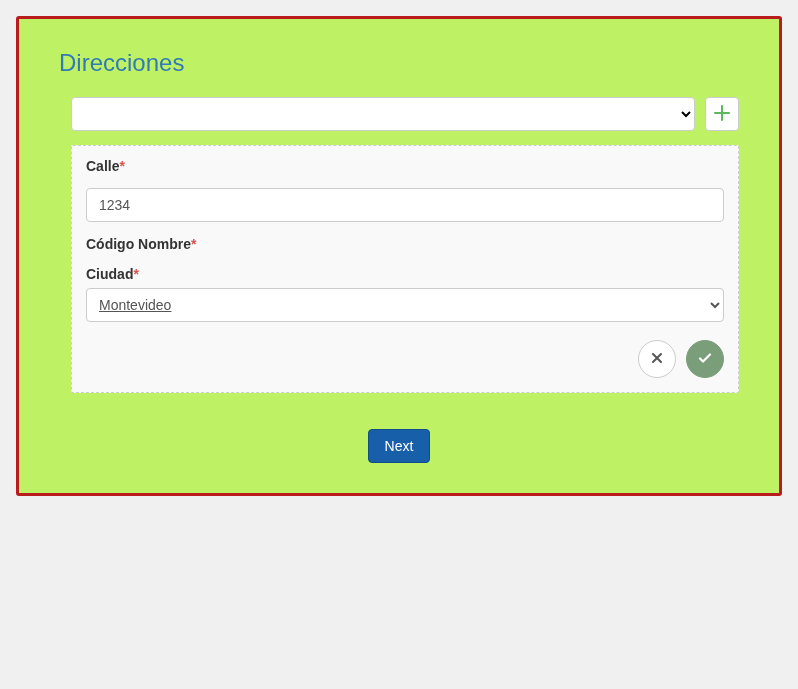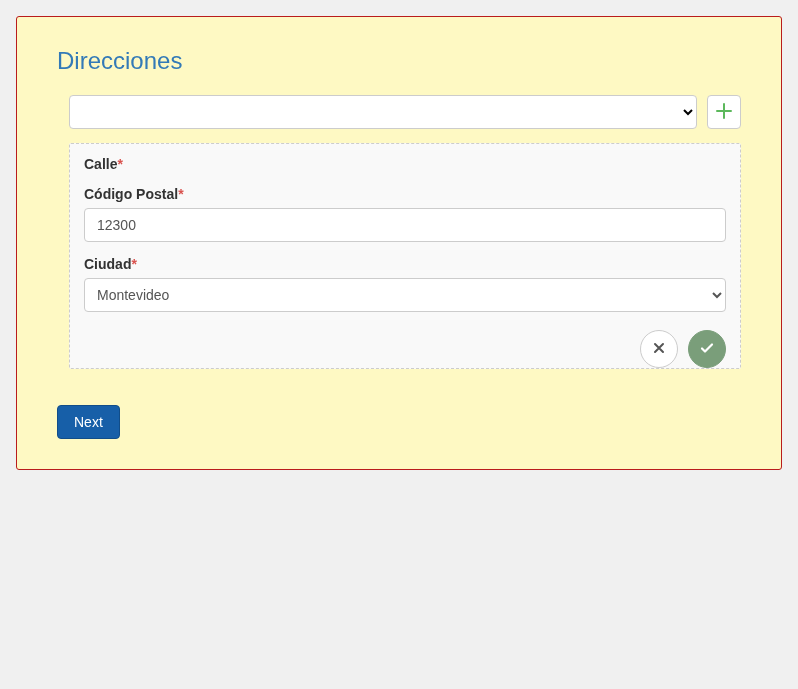--- a/index.html
+++ b/index.html
@@ -6,22 +6,22 @@
       box-sizing: border-box;
       margin: 0;
       padding: 0;
     }
     body {
       font-family: "Helvetica Neue", Helvetica, Arial, sans-serif;
       background: #f0f0f0;
       padding: 16px;
     }
     .panel {
-      background: #fef9c3;
-      border: 1px solid #b91c1c;
+      background: #bef264;
+      border: 3px solid #b91c1c;
       border-radius: 3px;
       padding: 30px 40px 30px 40px;
       width: 766px;
       margin: 0 auto;
     }
     .section-title {
       color: #337ab7;
       font-size: 24px;
       font-weight: 400;
       margin-bottom: 20px;
@@ -53,21 +53,21 @@
       cursor: pointer;
     }
     .add-btn svg {
       width: 16px;
       height: 16px;
     }
     .form-box {
       margin-left: 12px;
       border: 1px dashed #ccc;
       background: #f9f9f9;
-      padding: 12px 14px 0 14px;
+      padding: 12px 14px 14px 14px;
       border-radius: 2px;
     }
     .form-group {
       margin-bottom: 14px;
     }
     .form-group:last-of-type {
       margin-bottom: 0;
     }
     .form-label {
       display: block;
@@ -91,20 +91,21 @@
       background: #fff;
       border: 1px solid #ccc;
       border-radius: 4px;
     }
     .form-control:disabled {
       background: #eee;
       color: #999;
     }
     select.form-control {
       padding: 6px 8px;
+      text-decoration: underline;
     }
     .action-row {
       display: flex;
       justify-content: flex-end;
       gap: 10px;
       margin-top: 18px;
     }
     .circle-btn {
       width: 38px;
       height: 38px;
@@ -117,21 +118,21 @@
     .cancel-btn {
       background: #fff;
       border: 1px solid #ccc;
     }
     .confirm-btn {
       background: #7a9e7a;
       border: 1px solid #7a9e7a;
     }
     .footer-row {
       display: flex;
-      justify-content: flex-start;
+      justify-content: center;
       margin-top: 36px;
     }
     .next-btn {
       background: #175fa8;
       border: 1px solid #114d89;
       color: #fff;
       font-size: 14px;
       padding: 8px 16px;
       border-radius: 4px;
       cursor: pointer;
@@ -158,27 +159,27 @@
 
   <div class="form-box">
 
     <div class="form-group">
       <label class="form-label">
         <span>Calle</span><span class="required">*</span>
       </label>
     </div>
 
     <div class="form-group">
+      <input type="text" class="form-control" value="1234" style="">
     </div>
 
     <div class="form-group">
       <label class="form-label">
-        <span>Código Postal</span><span class="required">*</span>
+        <span>Código Nombre</span><span class="required">*</span>
       </label>
-      <input type="text" class="form-control" value="12300" style="">
     </div>
 
     <div class="form-group">
       <label class="form-label">
         <span>Ciudad</span><span class="required">*</span>
       </label>
       <select class="form-control">
         <option>Montevideo</option>
       </select>
     </div>

